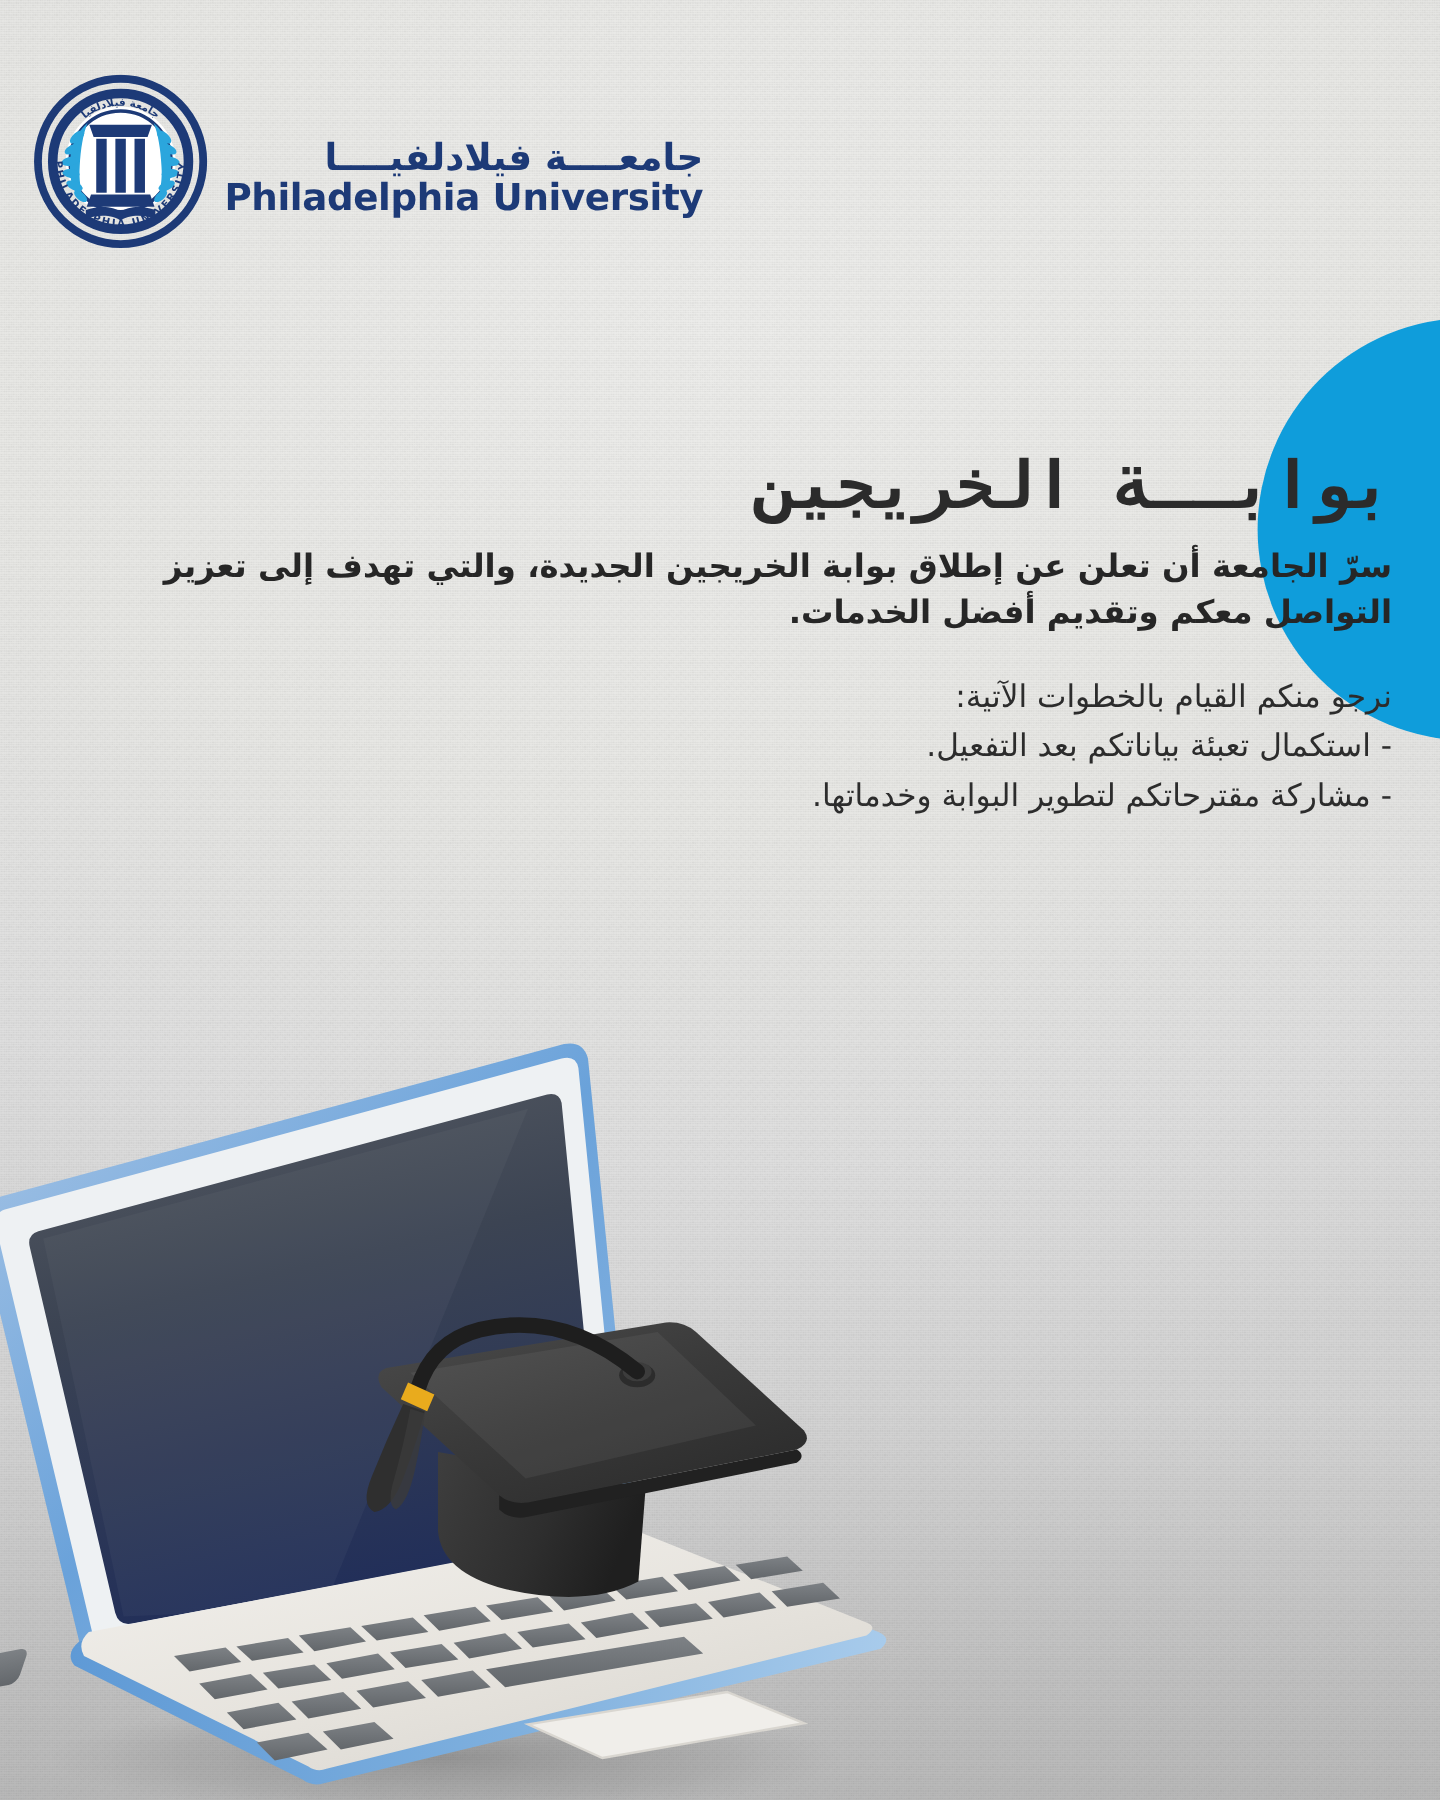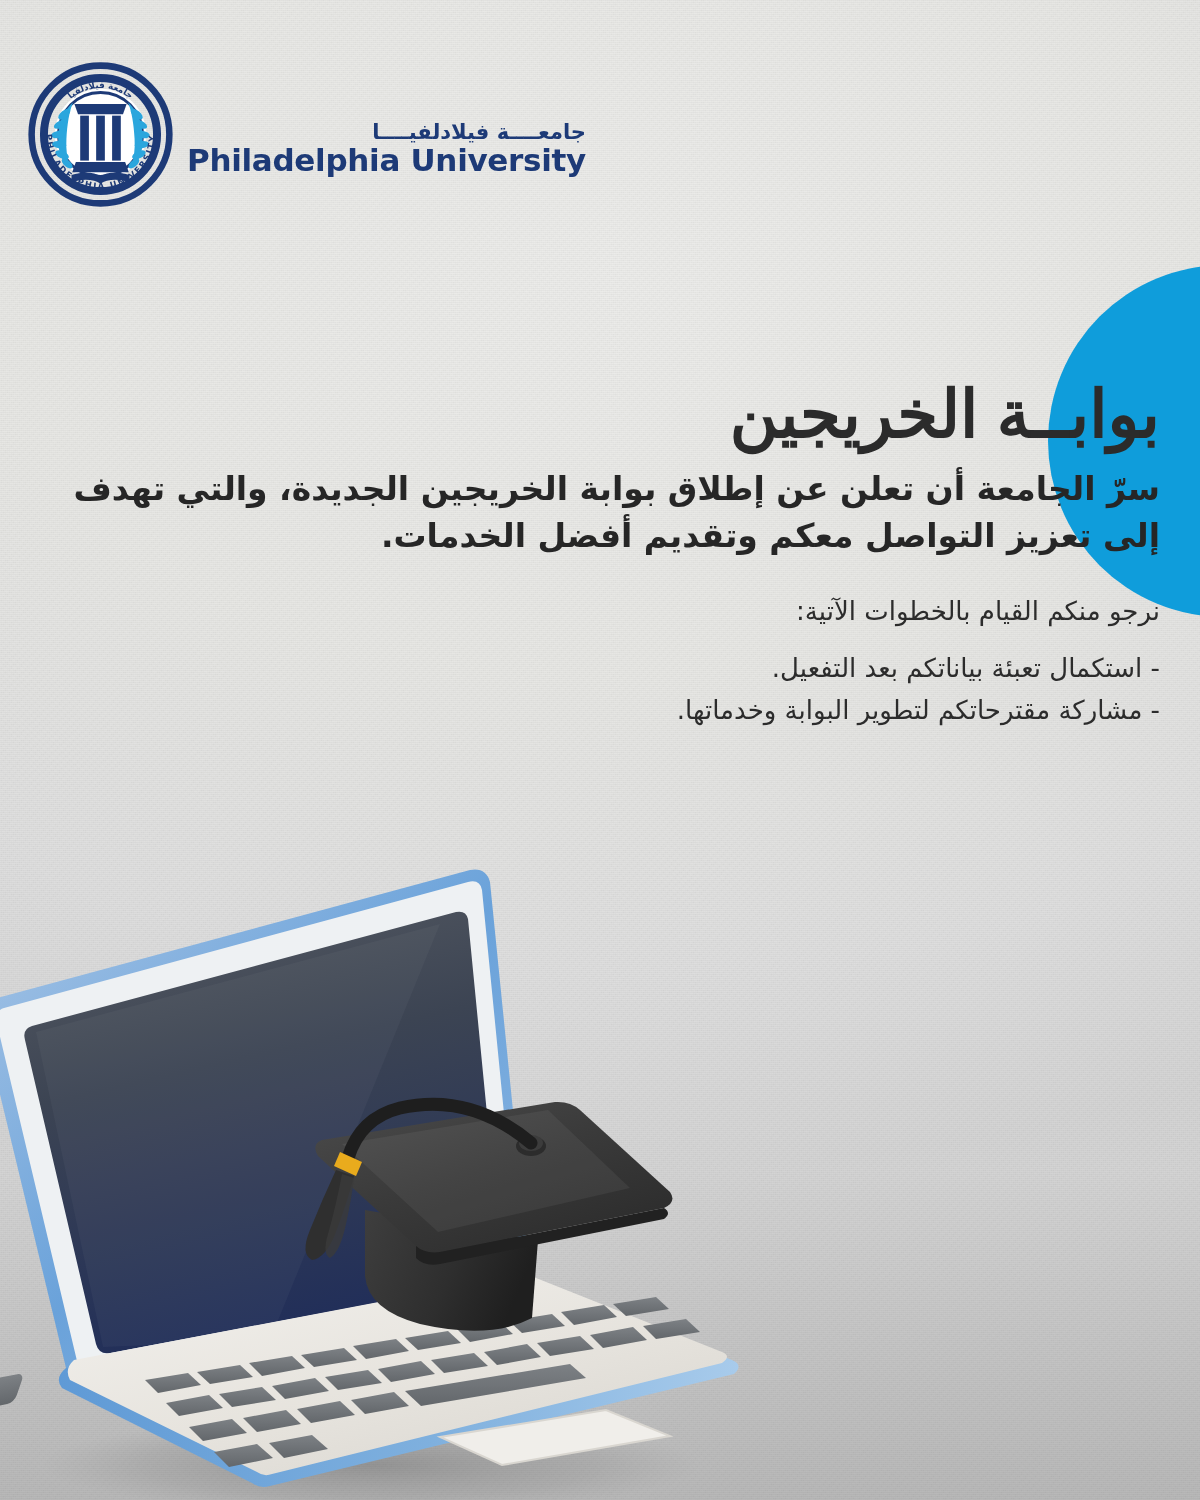--- a/index.html
+++ b/index.html
@@ -65,21 +65,21 @@
   .logo-words {
     margin-left: 14px;
     margin-top: 28px;
     display: flex;
     flex-direction: column;
     line-height: 1;
   }
   .logo-ar {
     direction: rtl;
     font-family: "DejaVu Sans", "Liberation Sans", sans-serif;
-    font-size: 21px;
+    font-size: 31px;
     font-weight: 700;
     color: #1d3a77;
     letter-spacing: 0px;
     white-space: nowrap;
     margin-bottom: 2px;
   }
   .logo-en {
     font-family: "DejaVu Sans", "Liberation Sans", sans-serif;
     font-size: 31px;
     font-weight: 700;
@@ -92,44 +92,44 @@
   .copy {
     position: absolute;
     right: 40px;
     top: 378px;
     width: 1120px;
     text-align: right;
     direction: rtl;
     z-index: 6;
   }
   .headline {
-    font-family: Liberation Sans, sans-serif;
-    font-size: 66px;
+    font-family: Liberation Mono, monospace;
+    font-size: 55px;
     font-weight: 700;
     color: #2b2b2b;
     line-height: 1.12;
     letter-spacing: 0;
     margin: 0 0 14px 0;
     white-space: nowrap;
   }
   .lede {
     font-family: "DejaVu Sans", "Liberation Sans", sans-serif;
-    font-size: 33px;
+    font-size: 27px;
     font-weight: 700;
     color: #262626;
     line-height: 1.42;
     margin: 0 0 32px 0;
   }
   .steps-intro {
     font-family: "DejaVu Sans", "Liberation Sans", sans-serif;
     font-size: 26px;
     font-weight: 400;
     color: #2c2c2c;
     line-height: 1.5;
-    margin: 0 0 16px 0;
+    margin: 0 0 0 0;
   }
   .step {
     font-family: "DejaVu Sans", "Liberation Sans", sans-serif;
     font-size: 26px;
     font-weight: 400;
     color: #2c2c2c;
     line-height: 1.62;
     margin: 0;
   }
 

